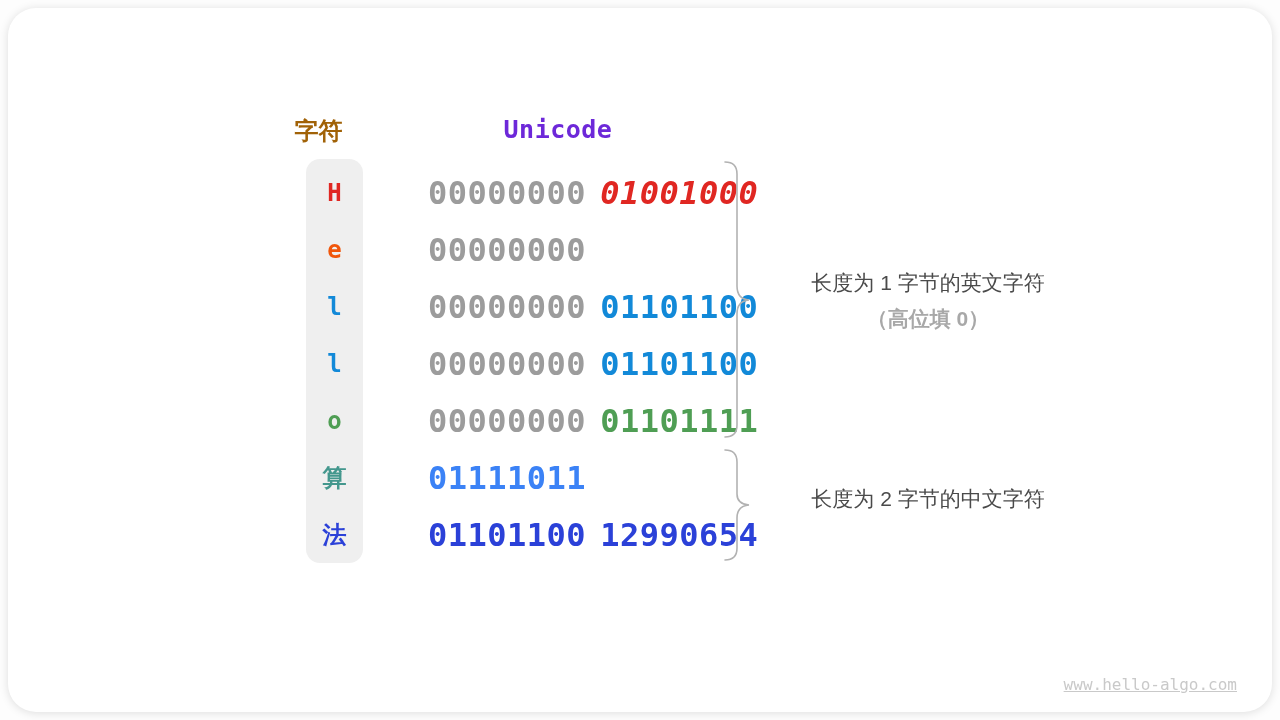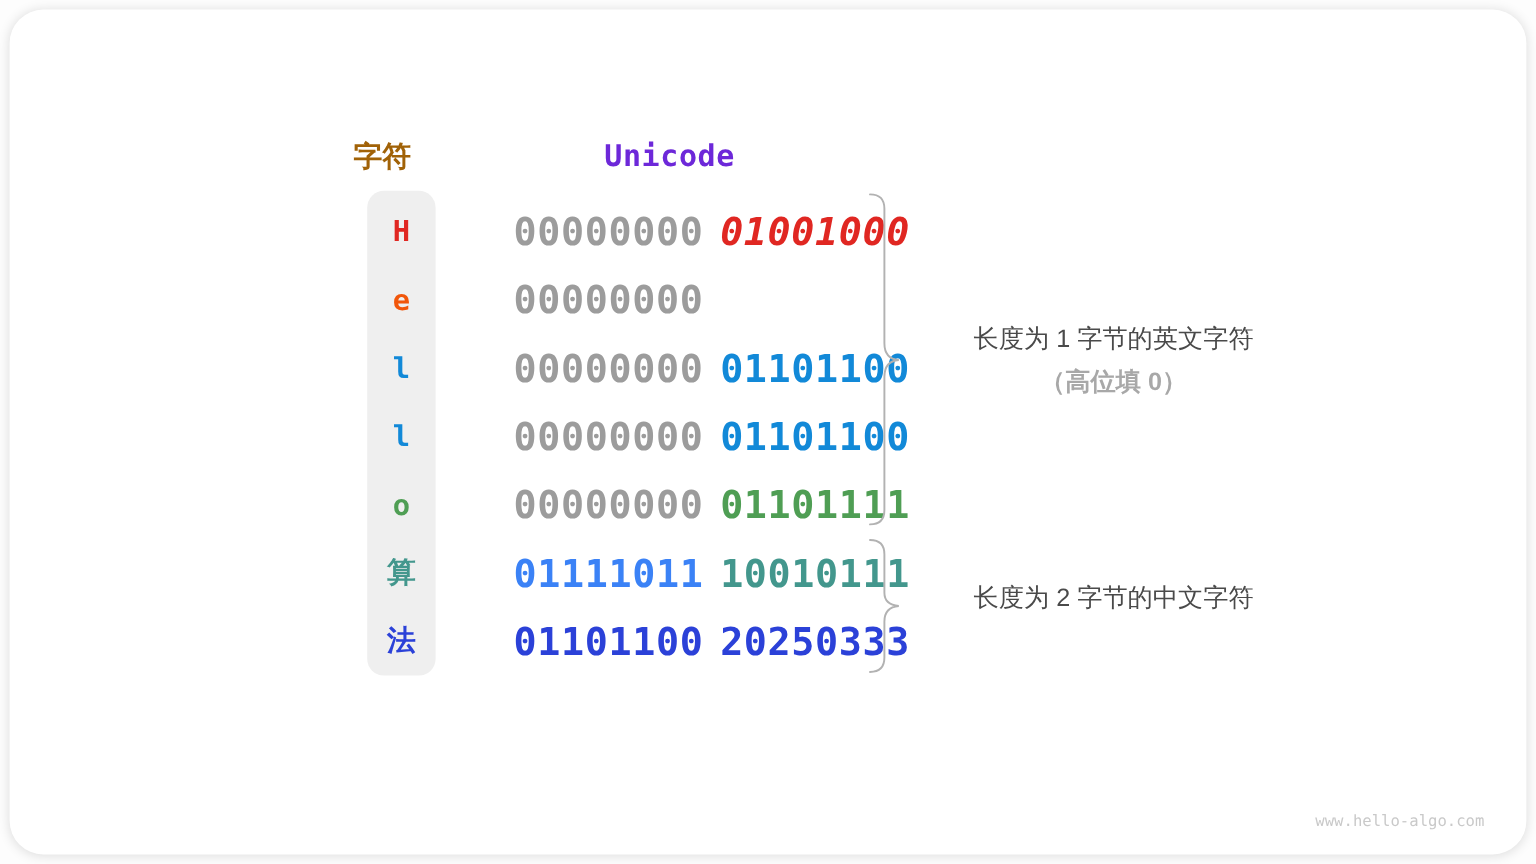--- a/index.html
+++ b/index.html
@@ -81,23 +81,24 @@
   }
   .annotation .sub {
     color: #a8a8a8;
     font-weight: bold;
   }
   .annotation-english { top: 265px; }
   .annotation-chinese { top: 481px; }
   .watermark {
     position: absolute;
     right: 43px; top: 675px;
-    font-size: 13px;
+    font-size: 16px;
     color: #c9c9c9;
     line-height: 20px;
+    text-decoration: underline;
   }
 </style>
 </head>
 <body>
 
 <div class="canvas">
   <div class="card"></div>
 
   <div class="col-header-char">字符</div>
   <div class="col-header-unicode mono">Unicode</div>
@@ -140,29 +141,28 @@
     <span class="bin mono">
       <span style="color: rgb(156, 156, 156);">00000000</span>
       <span style="color: rgb(79, 158, 84);">01101111</span>
     </span>
   </div>
 
   <div class="row" style="top:462px">
     <span class="ch" style="color: rgb(67, 151, 141);">算</span>
     <span class="bin mono">
       <span style="color: #3b82f6;">01111011</span>
-      <span style="color: rgb(67, 151, 141);">10010111</span>
     </span>
   </div>
 
   <div class="row" style="top:519px">
     <span class="ch" style="color: rgb(43, 65, 216);">法</span>
     <span class="bin mono">
       <span style="color: rgb(43, 65, 216);">01101100</span>
-      <span style="color: rgb(43, 65, 216);">20250333</span>
+      <span style="color: rgb(43, 65, 216);">12990654</span>
     </span>
   </div>
 
   <svg class="brace-svg" viewBox="0 0 50 430" fill="none">
     <path d="M10 12 Q22 12 22 24 L22 136 Q22 149 34 150 Q22 151 22 164 L22 275 Q22 287 10 287" stroke-width="1.6" fill="none" stroke-linecap="round" stroke="#b2b2b2"></path>
     <path d="M10 300 Q22 300 22 312 L22 344 Q22 354 34 355 Q22 356 22 368 L22 398 Q22 410 10 410" stroke-width="1.6" fill="none" stroke-linecap="round" stroke="#b2b2b2"></path>
   </svg>
 
   <div class="annotation annotation-english">
     <div>长度为 1 字节的英文字符</div>

